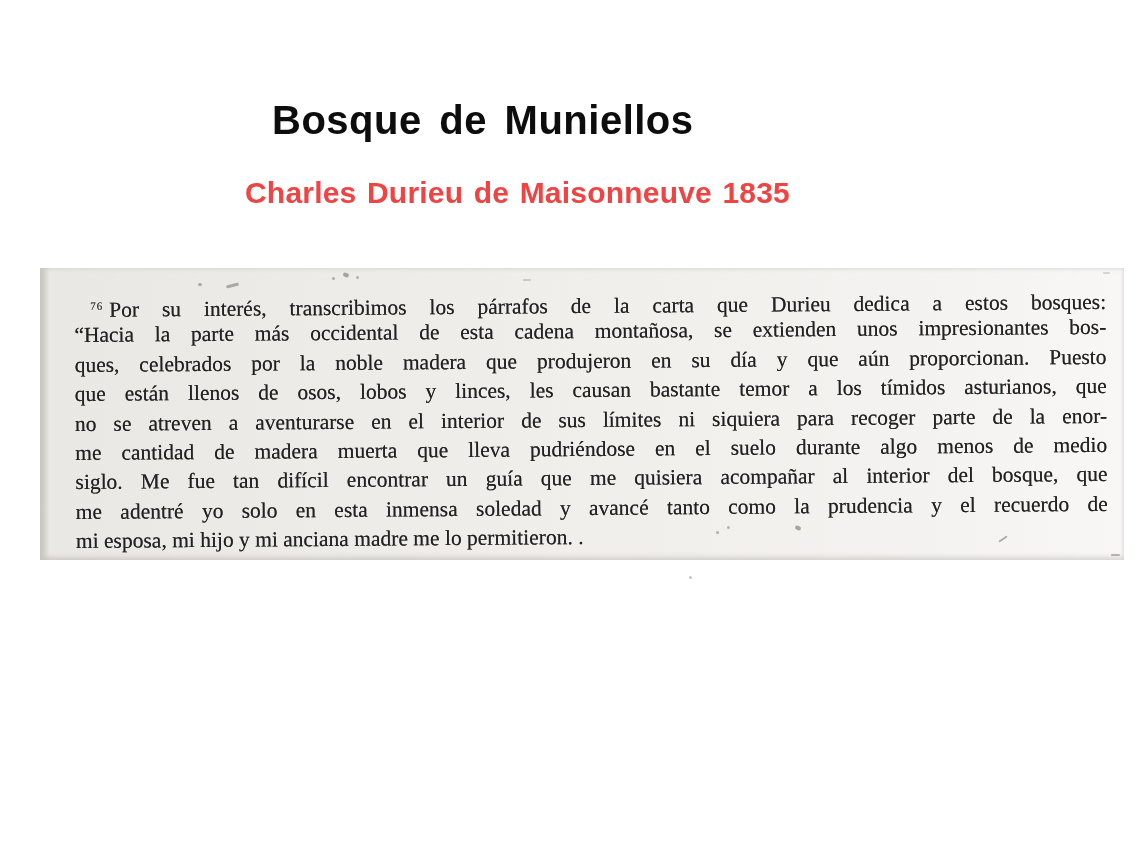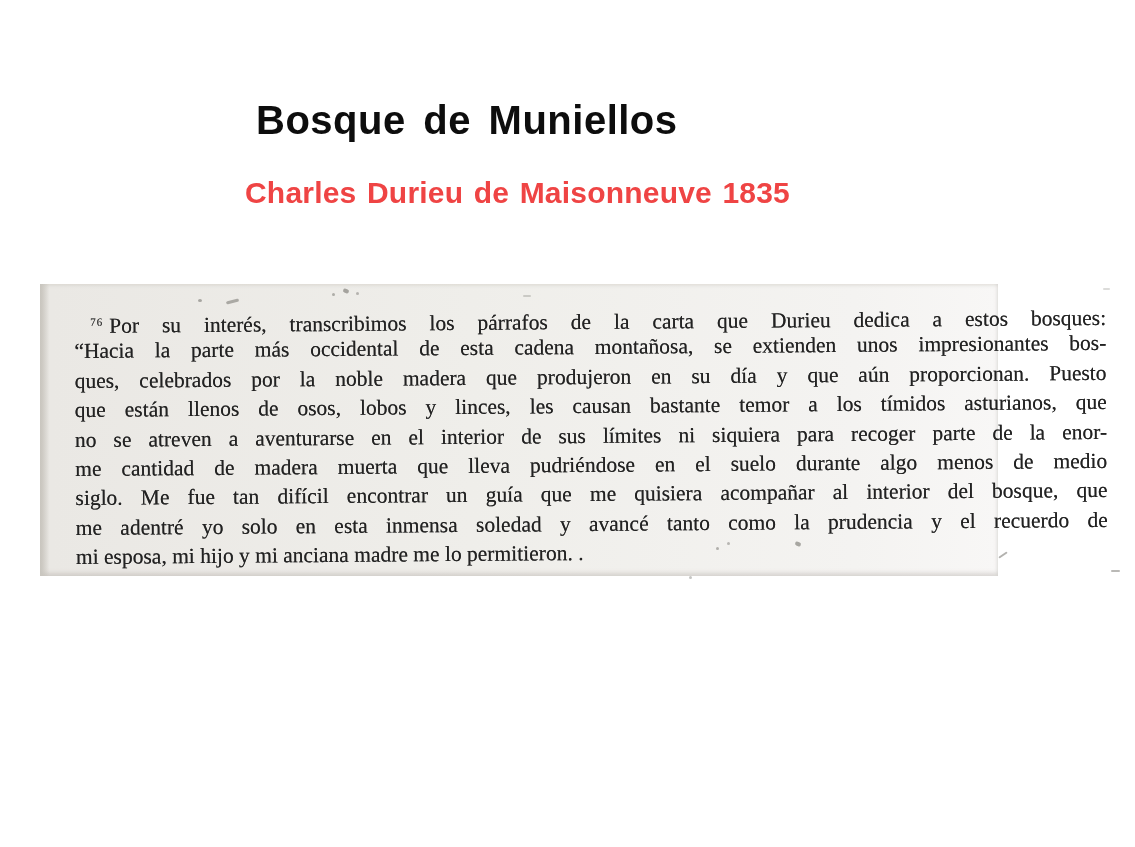--- a/index.html
+++ b/index.html
@@ -12,21 +12,21 @@
     position: relative;
     width: 1135px;
     height: 847px;
     background: #ffffff;
     overflow: hidden;
   }
 
   
   .title {
     position: absolute;
-    left: 256px;
+    left: 272px;
     top: 98px;
     margin: 0;
     font-family: "Liberation Sans", sans-serif;
     font-size: 40px;
     font-weight: 700;
     letter-spacing: 0.5px;
     word-spacing: 6px;
     color: #0d0d0d;
   }
   .subtitle {
@@ -40,25 +40,24 @@
     letter-spacing: 0.2px;
     word-spacing: 2px;
     color: #ef4444;
   }
 
   
   .scan {
     position: absolute;
     left: 40px;
     top: 268px;
-    width: 958px;
+    width: 1084px;
     height: 292px;
     background: linear-gradient(90deg, #dcd9d3 0px, #eae8e4 10px, #efeeea 45%, #f4f3f1 85%, #f8f7f6 100%);
     box-shadow: inset 0 -3px 4px rgba(160,156,148,0.35), inset 0 2px 3px rgba(200,197,190,0.35);
-    margin-top: 16px;
   }
   .scan-left-edge {
     position: absolute;
     left: 0;
     top: 0;
     width: 9px;
     height: 100%;
     background: linear-gradient(90deg, #c9c6bf, rgba(220,217,211,0));
   }
   .scan-text {

